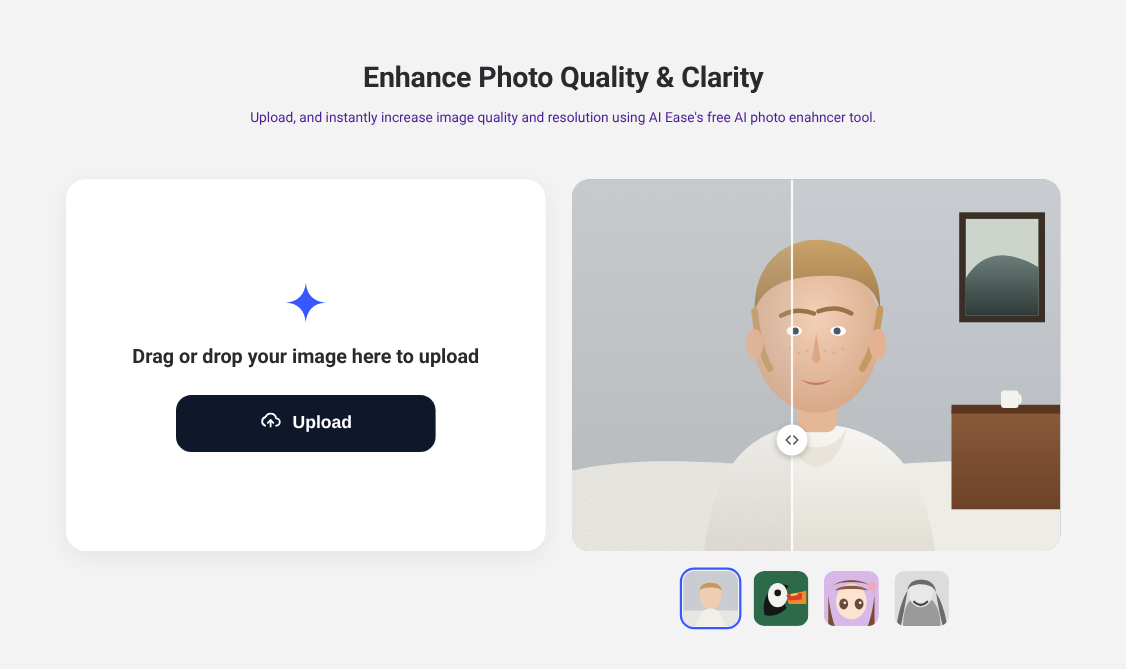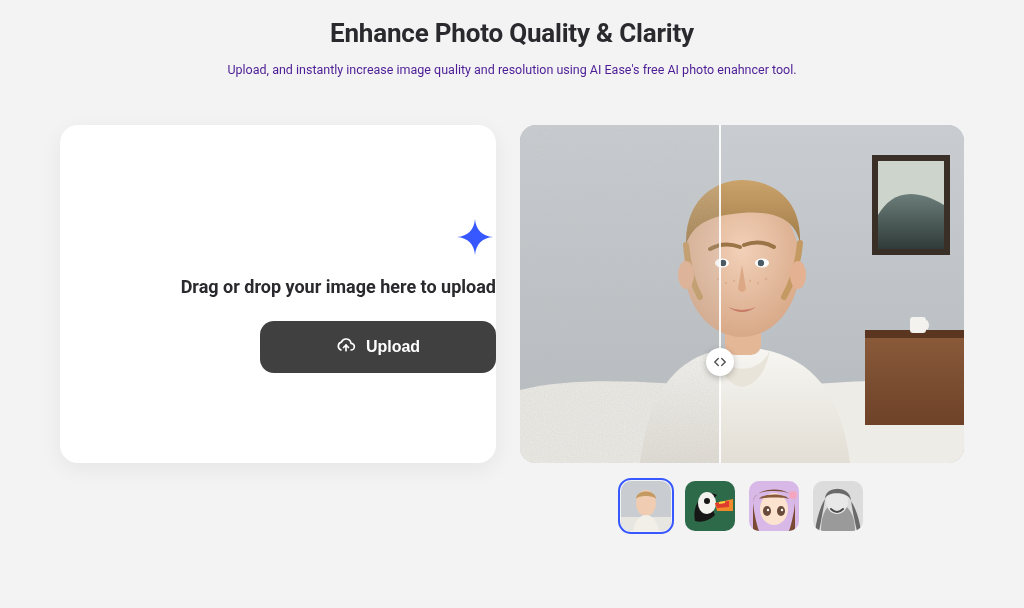--- a/index.html
+++ b/index.html
@@ -6,21 +6,21 @@
   body {
     width: 1024px;
     height: 608px;
     background: #f3f3f4;
     font-family: -apple-system, BlinkMacSystemFont, "Segoe UI", Roboto, Arial, sans-serif;
     color: #2a2a2e;
     overflow: hidden;
   }
   .header {
     text-align: center;
-    margin-top: 18px;
+    padding-top: 56px;
   }
   .title {
     font-size: 26px;
     font-weight: 700;
     color: #2a2a2e;
     letter-spacing: -0.2px;
   }
   .subtitle {
     margin-top: 14px;
     font-size: 12.5px;
@@ -32,42 +32,42 @@
     padding: 48px 60px 0 60px;
   }
   .upload-card {
     flex: 0 0 436px;
     height: 338px;
     background: #fff;
     border-radius: 18px;
     box-shadow: 0 6px 22px rgba(0,0,0,0.06);
     display: flex;
     flex-direction: column;
-    align-items: flex-end;
+    align-items: center;
     justify-content: center;
     gap: 18px;
   }
   .sparkle {
     width: 42px;
     height: 42px;
     display: flex;
     align-items: center;
     justify-content: center;
   }
   .drop-text {
     font-size: 18px;
     font-weight: 700;
     color: #2a2a2e;
     text-align: center;
   }
   .upload-btn {
     margin-top: 6px;
     width: 236px;
     height: 52px;
-    background: #404040;
+    background: #0f172a;
     border: none;
     border-radius: 14px;
     color: #fff;
     font-size: 16px;
     font-weight: 600;
     display: flex;
     align-items: center;
     justify-content: center;
     gap: 10px;
     cursor: pointer;

